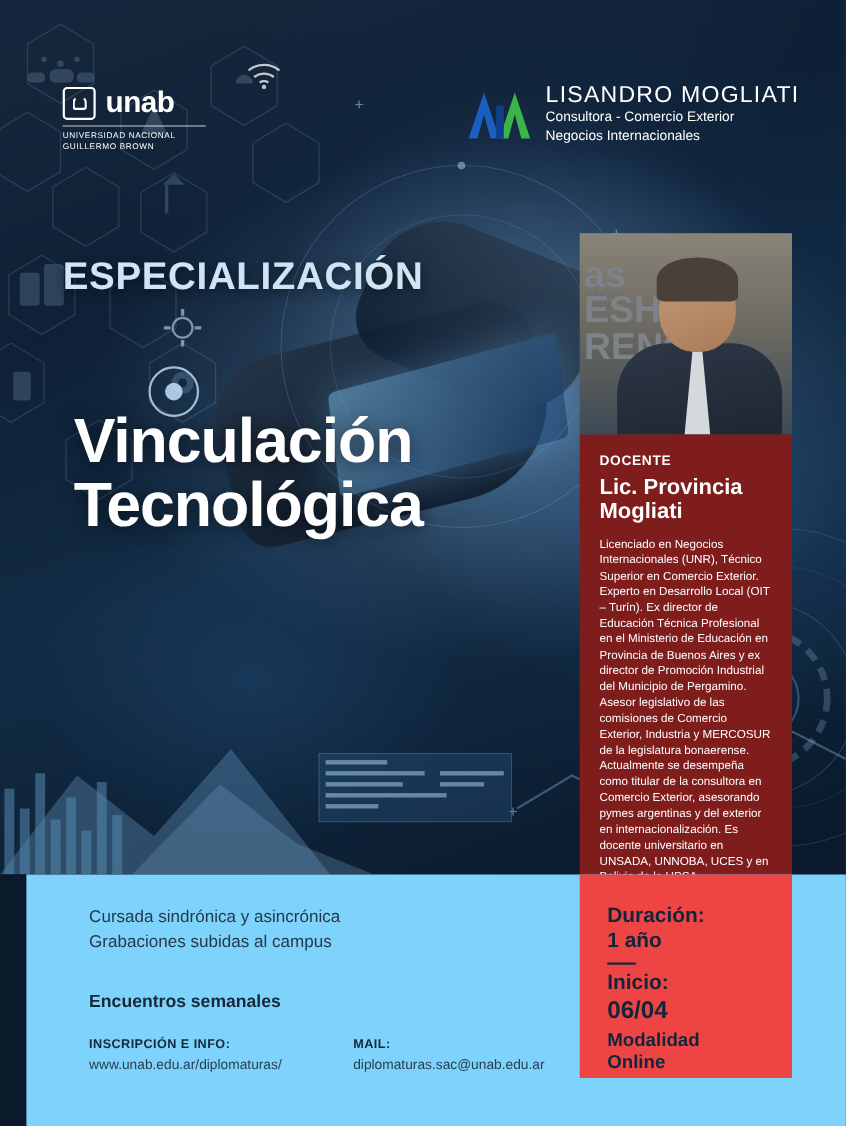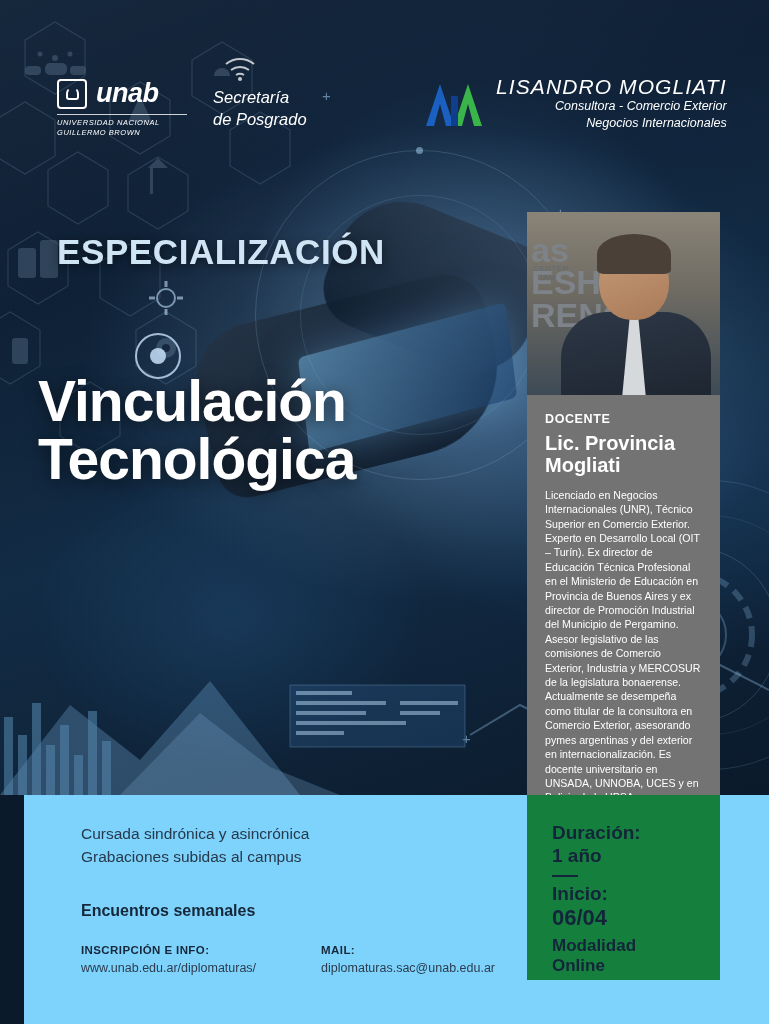--- a/index.html
+++ b/index.html
@@ -73,21 +73,21 @@
   .hud-dot { position: absolute; width: 7px; height: 7px; border-radius: 50%; background: rgba(170,215,250,.5); }
 
   
   .bottom-graphics { position: absolute; left: 0; bottom: 0; width: 769px; height: 210px; opacity: .75; }
   .bottom-graphics svg { width: 100%; height: 100%; }
 
   
   .plus { position: absolute; color: rgba(160,210,245,.55); font-size: 15px; font-weight: 300; line-height: 1; }
 
   
-  .header { position: absolute; left: 0; top: 0; width: 769px; height: 170px; font-style: italic; }
+  .header { position: absolute; left: 0; top: 0; width: 769px; height: 170px; }
 
   .unab-logo {
     position: absolute; left: 57px; top: 78px;
     width: 130px; color: #fff;
   }
   .unab-row { display: flex; align-items: center; gap: 9px; }
   .unab-mark {
     width: 30px; height: 30px; border: 2px solid #fff; border-radius: 4px;
     display: flex; align-items: center; justify-content: center;
   }
@@ -95,35 +95,35 @@
   .unab-word { font-size: 27px; font-weight: 700; letter-spacing: -0.5px; }
   .unab-sub { margin-top: 5px; font-size: 7.5px; letter-spacing: .55px; line-height: 1.32; border-top: 1px solid rgba(255,255,255,.8); padding-top: 3px; }
 
   .secretaria {
     position: absolute; left: 213px; top: 86px;
     color: #fff; font-size: 16.5px; line-height: 1.35; font-weight: 400;
   }
 
   .wifi-icon { position: absolute; left: 222px; top: 54px; color: rgba(255,255,255,.75); }
 
-  .brand { position: absolute; left: 424px; top: 76px; display: flex; align-items: center; gap: 10px; text-align: right; }
+  .brand { position: absolute; left: 424px; top: 76px; display: flex; align-items: center; gap: 10px; }
   .brand-mark { position: relative; width: 62px; height: 48px; }
   .brand-text { color: #fff; }
   .brand-name { font-size: 21px; letter-spacing: 1.1px; font-weight: 400; line-height: 1.05; }
   .brand-line { font-size: 12.5px; line-height: 1.32; font-weight: 400; }
 
   
   .espec {
     position: absolute; left: 57px; top: 232px;
     font-size: 35px; font-weight: 800; letter-spacing: .6px;
     color: #cfe4f5;
     text-shadow: 0 2px 10px rgba(0,0,0,.5);
   }
   .maintitle {
-    position: absolute; left: 38px; top: 372px;
+    position: absolute; left: 67px; top: 372px;
     color: #fff; font-weight: 800; font-size: 57px; line-height: 1.02;
     letter-spacing: -1px;
     text-shadow: 0 3px 16px rgba(0,0,0,.55);
   }
 
   
   .teacher-photo {
     position: absolute; left: 527px; top: 212px;
     width: 193px; height: 183px;
     overflow: hidden;
@@ -152,21 +152,21 @@
   }
   .tp-shirt {
     position: absolute; left: 86px; top: 104px; width: 42px; height: 80px;
     background: #d6d9dc;
     clip-path: polygon(40% 0, 60% 0, 78% 100%, 22% 100%);
   }
 
   .teacher-card {
     position: absolute; left: 527px; top: 395px;
     width: 193px; height: 400px;
-    background: #737373;
+    background: #7f1d1d;
     padding: 17px 18px 12px 18px;
     color: #fff;
   }
   .docente-label { font-size: 12.5px; font-weight: 700; letter-spacing: .6px; }
   .docente-name { margin-top: 6px; font-size: 20px; font-weight: 700; line-height: 1.12; }
   .docente-bio { margin-top: 11px; font-size: 10.6px; line-height: 1.36; font-weight: 400; }
 
   
   .footer {
     position: absolute; left: 0; top: 795px; width: 769px; height: 229px;
@@ -176,21 +176,21 @@
   .footer-left { position: absolute; left: 57px; top: 27px; color: #1c2c3d; }
   .fl-line { font-size: 15.5px; line-height: 1.5; color: #27384a; }
   .fl-strong { margin-top: 33px; font-size: 16px; font-weight: 700; color: #16273a; }
 
   .footer-contacts { position: absolute; left: 57px; top: 149px; display: flex; gap: 65px; }
   .fc-title { font-size: 11.5px; font-weight: 700; letter-spacing: .4px; color: #16273a; }
   .fc-value { margin-top: 5px; font-size: 12.5px; color: #2c3c4e; }
 
   .side-panel {
     position: absolute; left: 527px; top: 795px; width: 193px; height: 185px;
-    background: #15803d;
+    background: #ef4444;
     padding: 27px 22px 0 25px;
     color: #13253a;
   }
   .sp-row { font-size: 19px; font-weight: 700; line-height: 1.2; }
   .sp-strong { font-size: 22px; font-weight: 700; line-height: 1.15; }
   .sp-rule { width: 26px; height: 2px; background: #13253a; margin: 7px 0 6px; }
   .sp-mod { margin-top: 5px; font-size: 17px; font-weight: 700; line-height: 1.18; }
 </style>
 </head>
 <body>
@@ -314,22 +314,20 @@
       <div class="unab-row">
         <div class="unab-mark">
             <span></span>
           </div>
         <div class="unab-word">unab</div>
       </div>
       <div class="unab-sub" style="white-space:pre-line">UNIVERSIDAD NACIONAL
 GUILLERMO BROWN</div>
     </div>
 
-    <div class="secretaria" style="white-space:pre-line">Secretaría
-de Posgrado</div>
 
     <div class="brand">
       <svg class="brand-mark" viewBox="0 0 62 48">
         <polygon points="2,46 16,4 30,46 22,46 16,24 10,46" fill="#1b5fc1"></polygon>
         <polygon points="30,46 44,4 58,46 50,46 44,24 38,46" fill="#39b54a"></polygon>
         <rect x="27" y="16" width="7" height="30" fill="#0f3f8c"></rect>
       </svg>
       <div class="brand-text">
         <div class="brand-name">LISANDRO MOGLIATI</div>
         <div class="brand-line">Consultora - Comercio Exterior</div>

